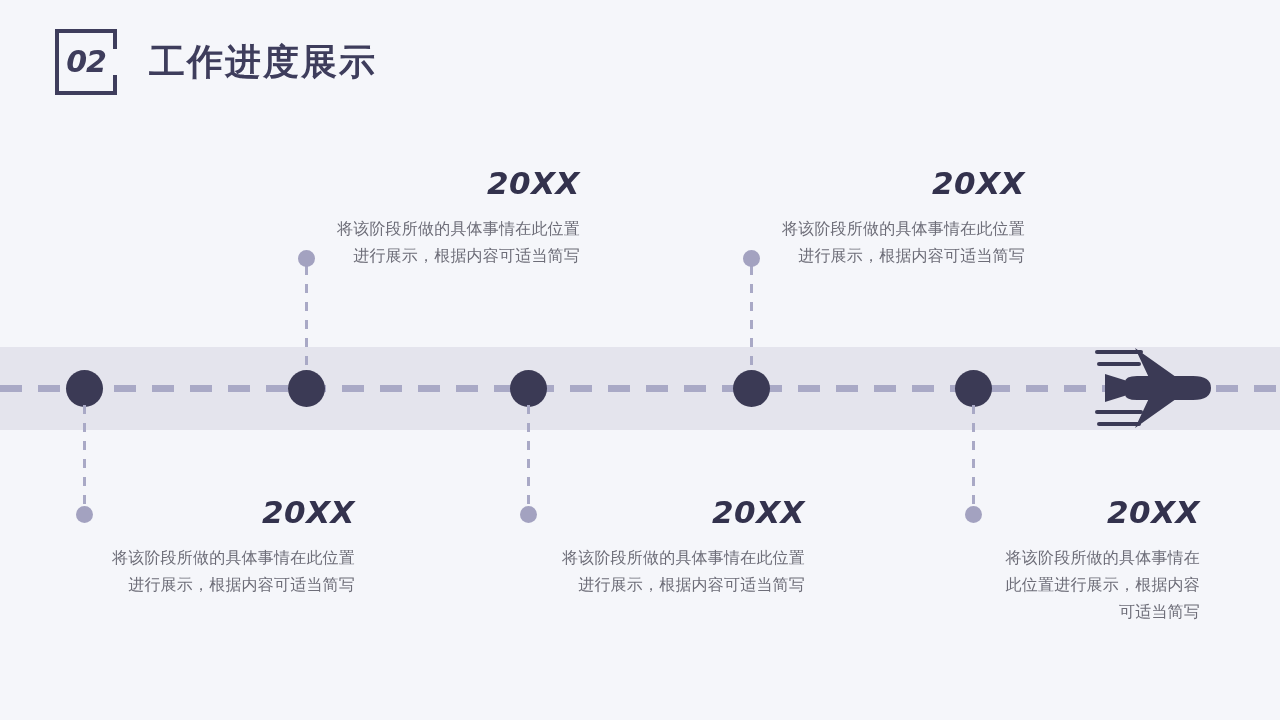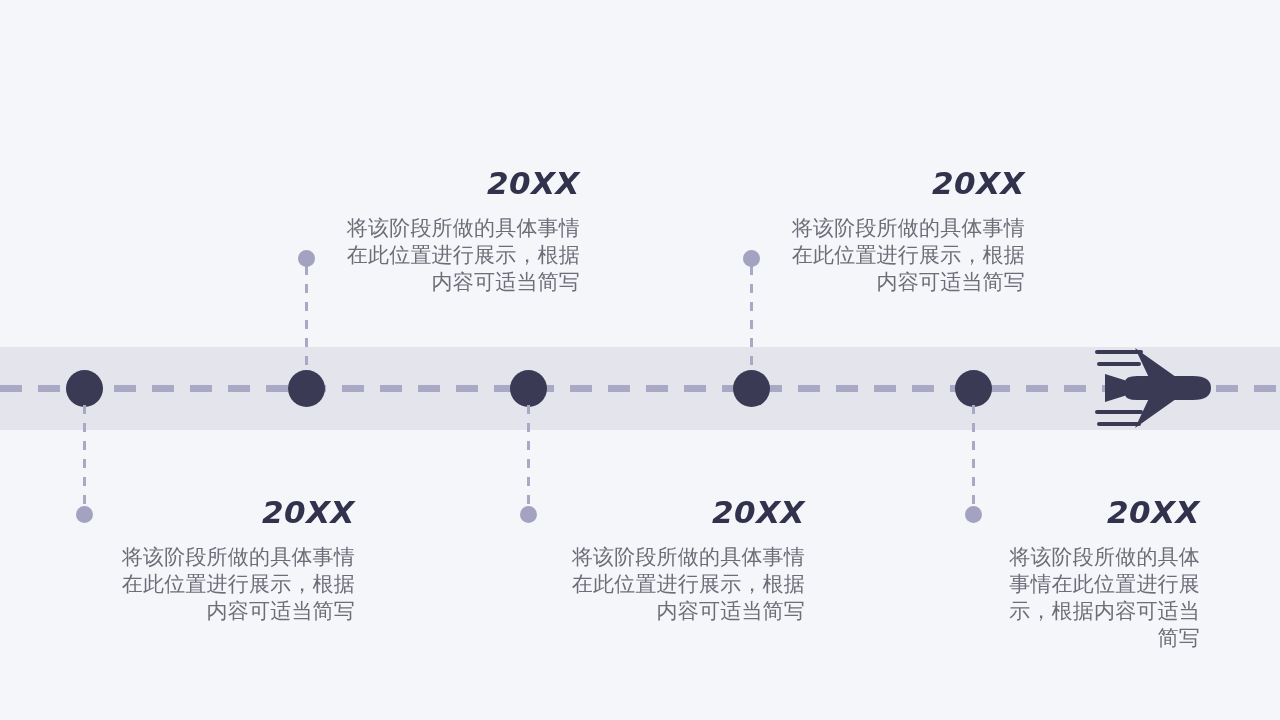--- a/index.html
+++ b/index.html
@@ -144,41 +144,52 @@
     font-weight: 700;
     font-size: 31px;
     letter-spacing: 0.5px;
     color: #33324d;
     line-height: 1;
     margin: 0 0 16px 0;
     white-space: nowrap;
   }
   .event .desc {
     font-family: "DejaVu Sans", "Liberation Sans", sans-serif;
-    font-size: 21px;
+    font-size: 16px;
     line-height: 27px;
     color: #6d6d78;
     margin: 0;
     letter-spacing: 0.2px;
   }
 
   
   .plane {
     position: absolute;
     left: 1075px;
     top: 338px;
     width: 150px;
     height: 100px;
   }
 </style>
 </head>
 <body>
 
 <div class="slide">
 
+  <div class="header">
+    <div class="badge">
+      <span class="frame-l"></span>
+      <span class="frame-t"></span>
+      <span class="frame-b"></span>
+      <span class="frame-rt"></span>
+      <span class="frame-rb"></span>
+      <span class="num">02</span>
+    </div>
+    <h1 class="header-title">工作进度展示</h1>
+  </div>
 
   <div class="band"></div>
   <div class="dashline"></div>
 
   <div class="node" style="left:84px;"></div>
   <div class="node" style="left:306px;"></div>
   <div class="node" style="left:528px;"></div>
   <div class="node" style="left:751px;"></div>
   <div class="node" style="left:973px;"></div>
 

